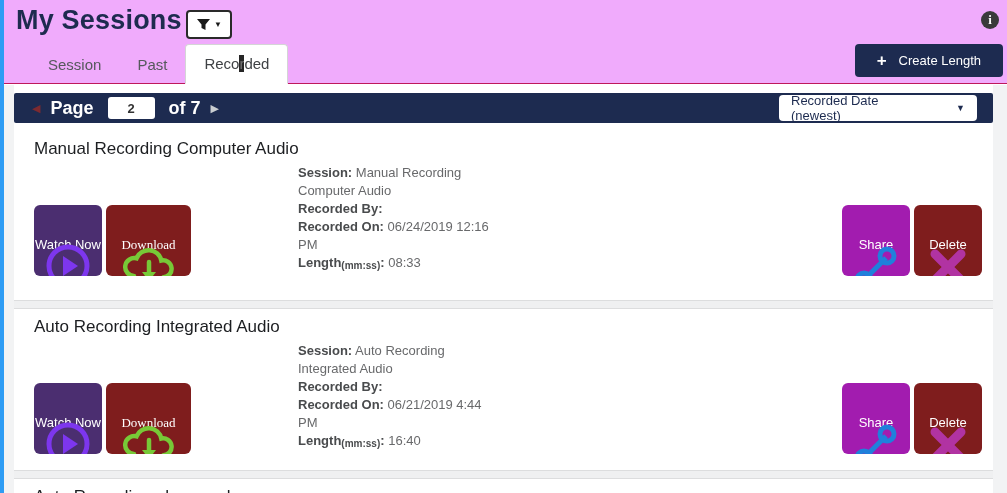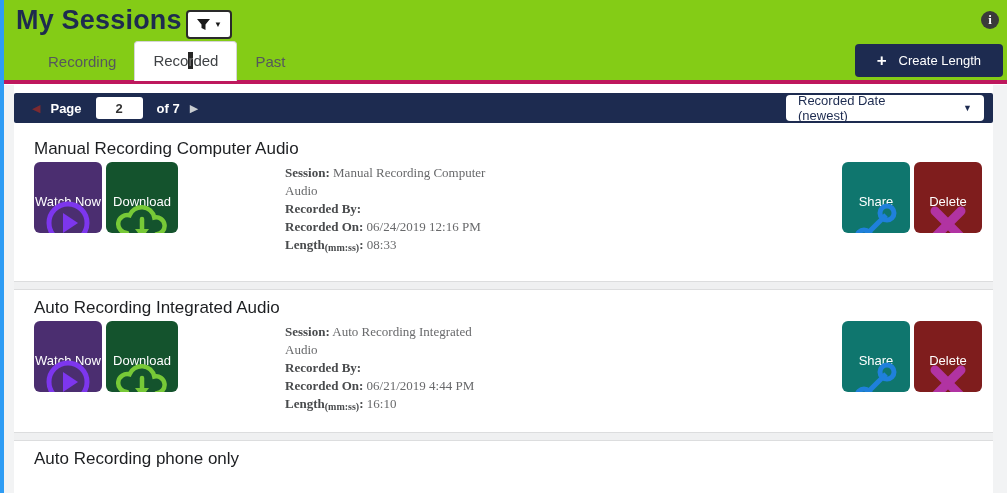--- a/index.html
+++ b/index.html
@@ -4,21 +4,21 @@
 <style>
   * { margin:0; padding:0; box-sizing:border-box; }
   html,body { width:1007px; height:493px; overflow:hidden;
     font-family:"Liberation Sans", sans-serif; background:#ffffff; }
 
   .blue-strip { position:absolute; left:0; top:0; width:4px; height:493px;
     background:#2e9cf4; z-index:50; }
 
   
   .header { position:absolute; left:4px; top:0; right:0; height:84px;
-    background:#84cc16; border-bottom:4px solid #be185d; z-index:2; }
+    background:#f0abfc; border-bottom:1px solid #be185d; z-index:2; }
 
   .page-title { position:absolute; left:12px; top:5px; font-size:27px;
     font-weight:bold; color:#1e2b4f; letter-spacing:0.2px; }
 
   .filter-btn { position:absolute; left:182px; top:10px; width:46px; height:29px;
     border:2px solid #2a2a2a; border-radius:4px; background:#fff;
     display:flex; align-items:center; justify-content:center; gap:3px; cursor:pointer; }
   .filter-caret { font-size:8px; color:#1a1a1a; }
 
   .info-btn { position:absolute; right:8px; top:11px; width:18px; height:18px;
@@ -48,53 +48,53 @@
   .panel { position:absolute; left:14px; top:85px; width:979px; height:408px;
     background:#ffffff; }
 
   
   .toolbar { position:absolute; left:0; top:8px; width:979px; height:30px;
     background:#1d2b50; border-radius:2px; display:flex; align-items:center; }
   .pager { display:flex; align-items:center; gap:10px; padding-left:18px; }
   .arrow { font-size:11px; line-height:1; cursor:pointer; }
   .arrow.prev { color:#7d2a30; }
   .arrow.next { color:#c9cdd1; }
-  .pager-label { color:#fff; font-size:13px; font-weight:bold; }
+  .pager-label { color:#fff; font-size:18px; font-weight:bold; }
   .page-input { width:47px; height:22px; border:none; border-radius:3px;
     text-align:center; font-size:13px; font-weight:bold; color:#333;
     font-family:inherit; margin:0 4px; }
-  .sort-select { margin-left:auto; margin-right:9px; width:198px; height:26px;
+  .sort-select { margin-left:auto; margin-right:16px; width:198px; height:26px;
     background:#fff; border-radius:4px; display:flex; align-items:center;
     padding:0 12px; cursor:pointer;gap:29px; }
   .sort-value { font-size:13px; color:#1d2b50; }
   .sort-caret { margin-left:auto; font-size:9px; color:#1d2b50; }
 
   
   .cards { position:absolute; left:0; top:38px; width:979px; }
   .card { background:#fff; padding:8px 11px 16px 20px; }
   .card.first { padding-top:16px; padding-bottom:24px; }
   .card-gap { height:9px; background:#eff0f1;
     border-top:1px solid #dcddde; border-bottom:1px solid #dcddde; }
 
   .card-title { font-size:17px; font-weight:500; color:#1c1e21; margin-bottom:3px; }
 
   .card-row { display:flex; align-items:flex-start; }
 
   .big-btn { width:68px; height:71px; border-radius:6px; border:none; color:#fff;
     font-size:13px; font-family:inherit; padding-top:7px; text-align:center;
     line-height:17px; position:relative; overflow:hidden; cursor:pointer;
-    margin-right:4px; flex:none; }
+    margin-right:4px; flex:none;margin-top:43px; }
   .big-btn .glyph { position:absolute; left:50%; transform:translateX(-50%); }
   .btn-watch   { background:#4b2e70; }
-  .btn-download{ background:#14532d; width:72px; }
-  .btn-share   { background:#0f766e; margin-left:auto; }
+  .btn-download{ background:#7f1d1d; width:85px;font-family:Liberation Serif, serif; }
+  .btn-share   { background:#a21caf; margin-left:auto; }
   .btn-delete  { background:#7f1d1d; margin-right:0; }
 
   .details { width:202px; margin-left:103px; font-size:13px; line-height:18px;
-    color:#68696b; padding-top:2px;font-family:Liberation Serif, serif; }
+    color:#68696b; padding-top:2px; }
   .details b { color:#494b4d; font-weight:bold; }
   .unit { font-size:10px; color:#494b4d; font-weight:bold; vertical-align:-2px; }
 </style>
 </head>
 <body>
 
 <div class="blue-strip"></div>
 
 <div class="page-bg"></div>
 
@@ -104,23 +104,23 @@
   <div class="filter-btn">
     <svg width="15" height="14" viewBox="0 0 15 14">
       <path d="M1 1 H14 L9.5 6.5 V12 L5.5 10 V6.5 Z" fill="#1a1a1a"></path>
     </svg>
     <span class="filter-caret">▼</span>
   </div>
 
   <div class="info-btn">i</div>
 
   <div class="tabs">
-    <div class="tab">Recording</div>
+    <div class="tab">Session</div>
+    <div class="tab">Past</div>
     <div class="tab active"><span>Reco</span><span class="cursor-block">r</span><span>ded</span></div>
-    <div class="tab">Past</div>
   </div>
 
   <div class="actions">
     <button class="action-btn">
       <span class="plus-glyph">+</span>
       <span>Create Length</span>
     </button>
   </div>
 </div>
 
@@ -209,21 +209,21 @@
           <span>Download</span>
         </button>
         <div class="details">
           <b>Session:</b>
           <span>Auto Recording Integrated Audio</span><br>
           <b>Recorded By:</b>
           <span></span><br>
           <b>Recorded On:</b>
           <span>06/21/2019 4:44 PM</span><br>
           <b>Length</b><span class="unit">(mm:ss)</span><b>:</b>
-          <span>16:10</span>
+          <span>16:40</span>
         </div>
         <button class="big-btn btn-share">
           <span>Share</span>
           <svg class="glyph" style="bottom:-12px" width="46" height="46" viewBox="0 0 46 46">
             <line x1="13" y1="36" x2="33" y2="16" stroke="#1f80db" stroke-width="5"></line>
             <circle cx="34" cy="14" r="7" fill="none" stroke="#1f80db" stroke-width="5"></circle>
             <circle cx="11" cy="38" r="7" fill="none" stroke="#1f80db" stroke-width="5"></circle>
           </svg>
         </button>
         <button class="big-btn btn-delete">

